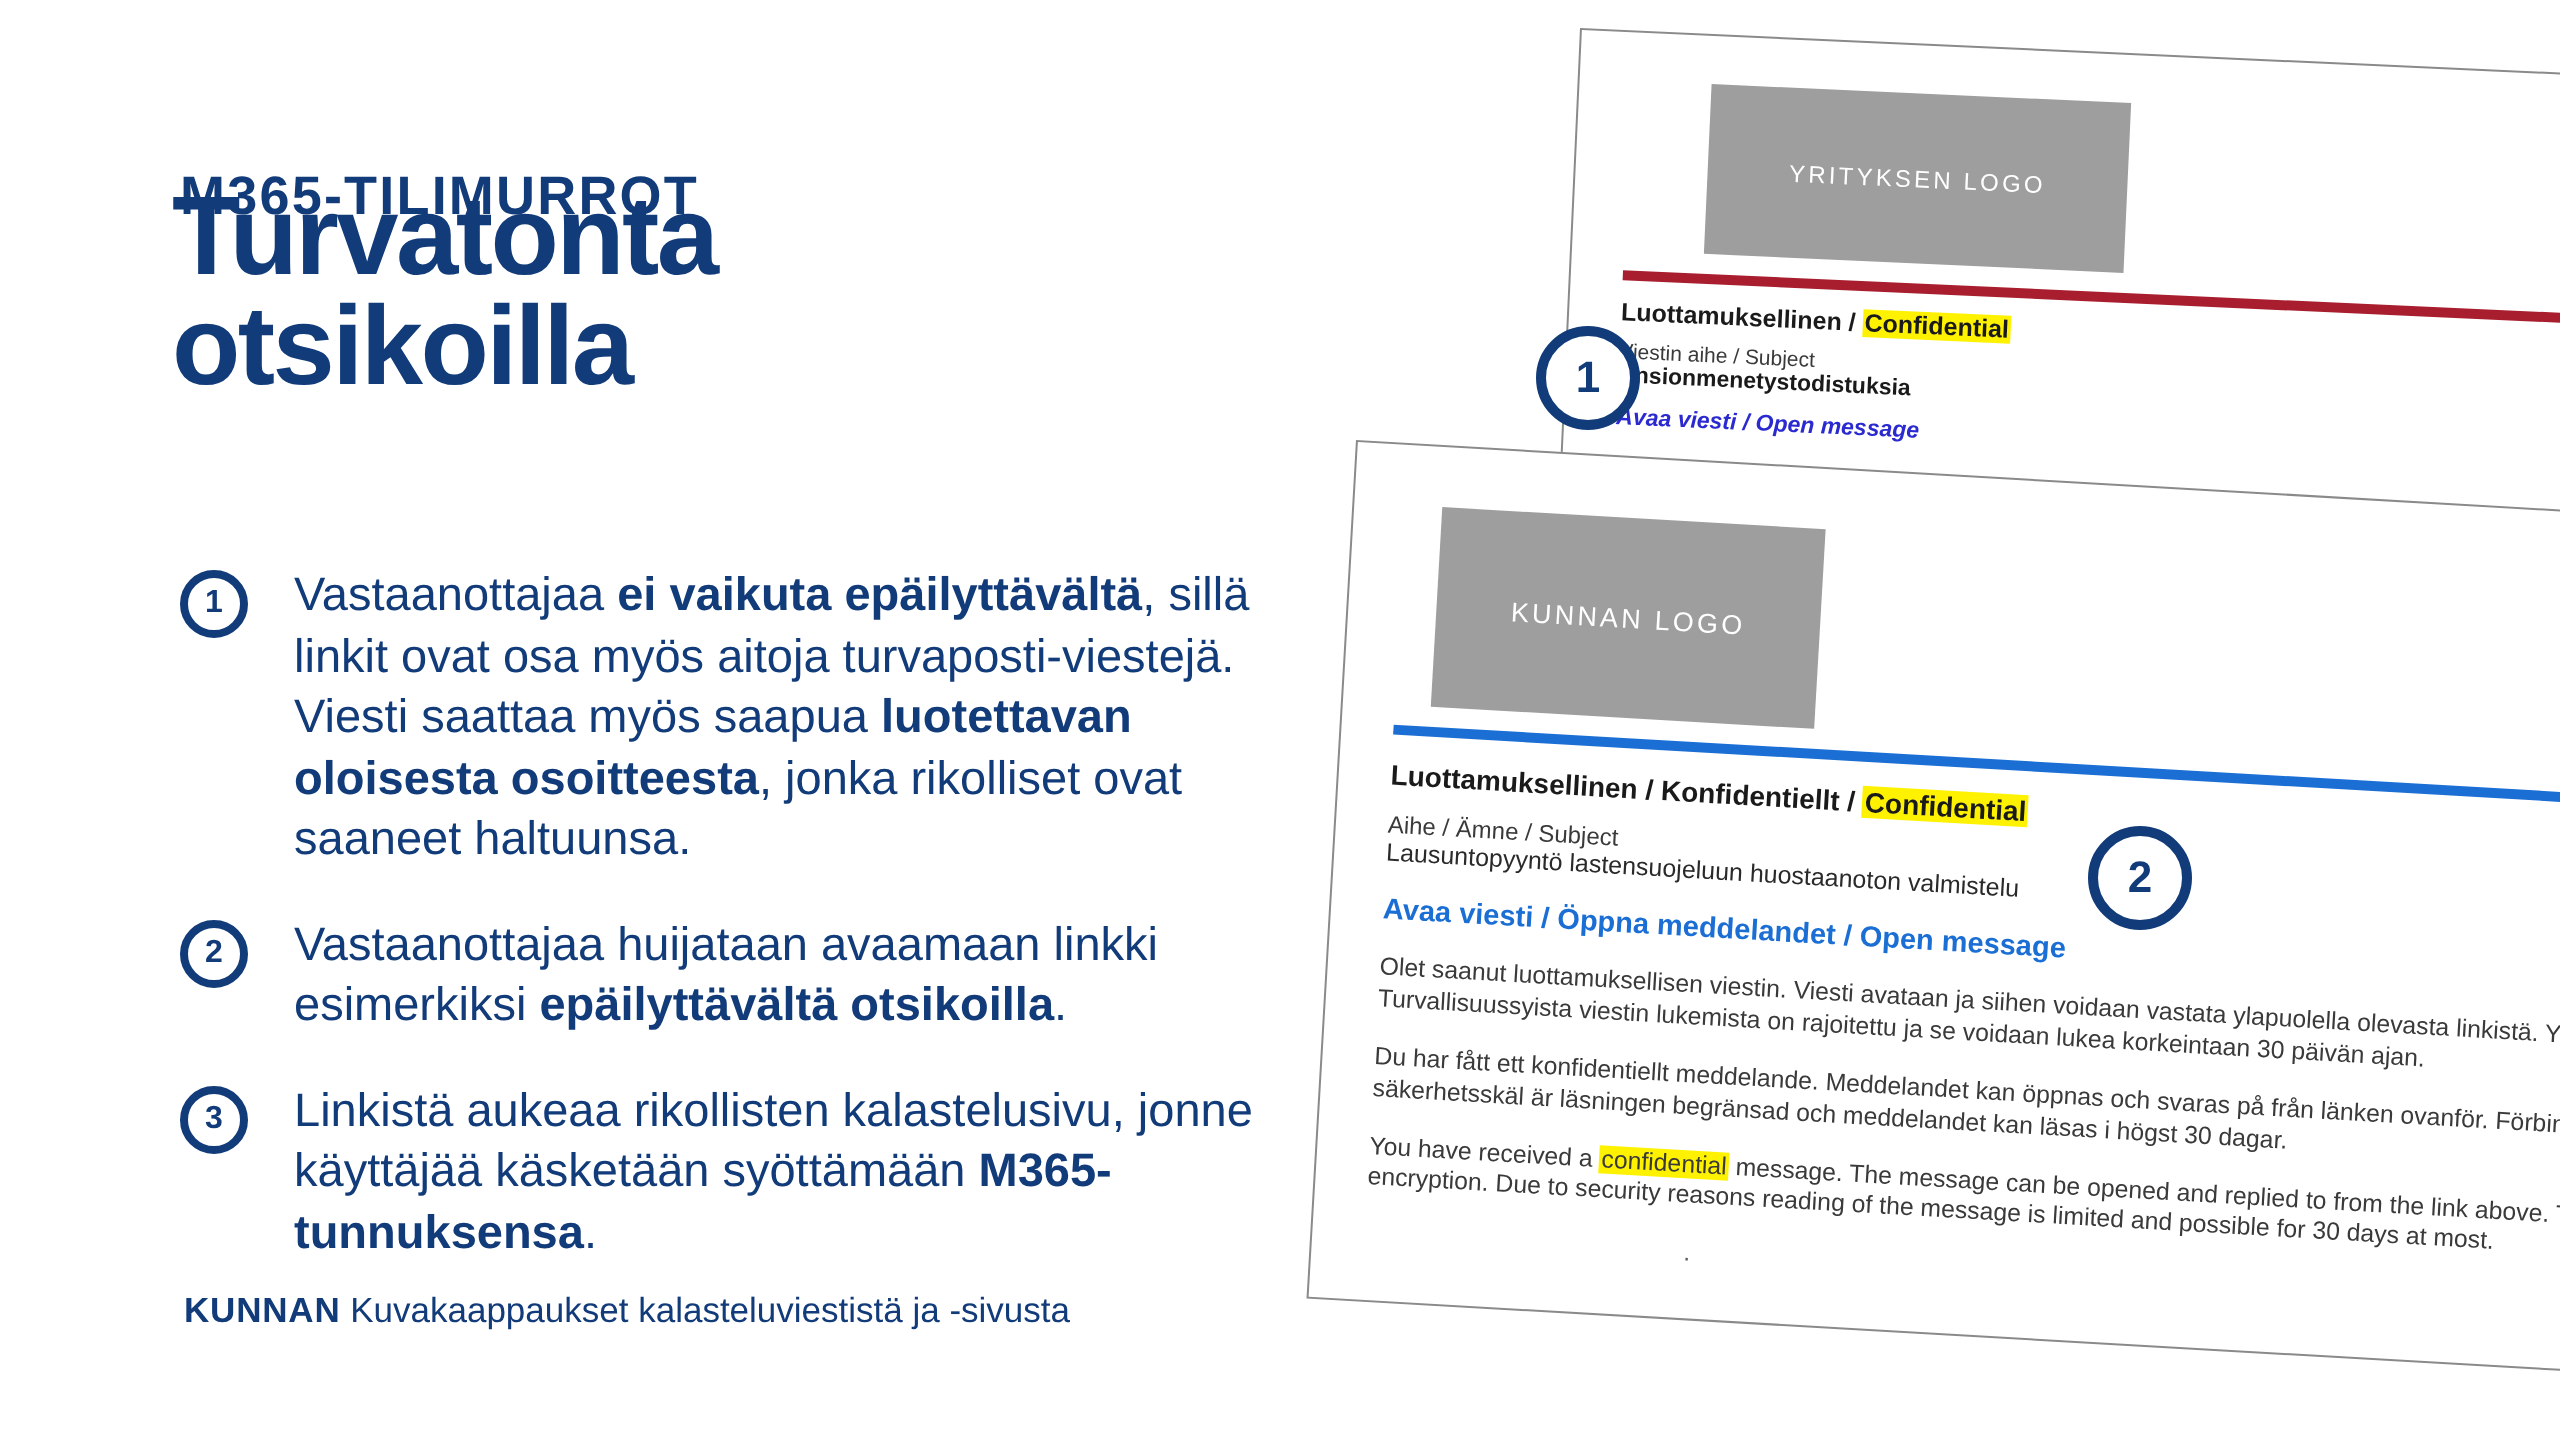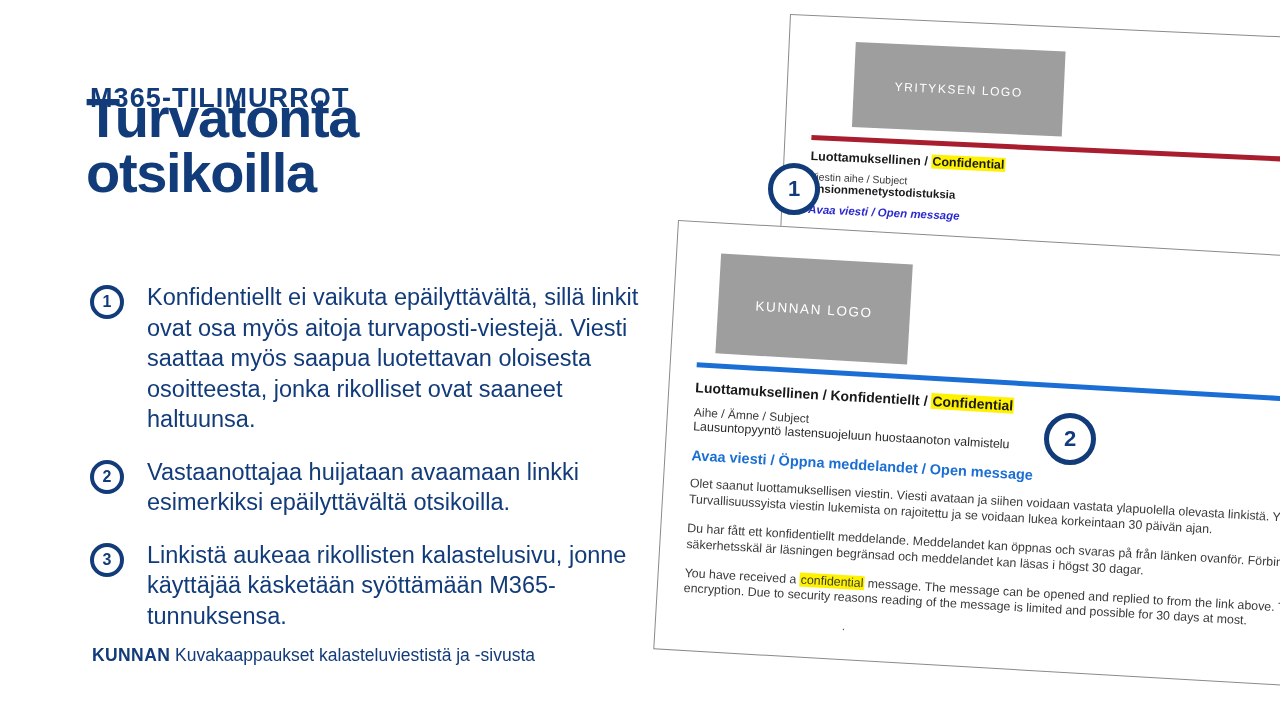--- a/index.html
+++ b/index.html
@@ -74,21 +74,21 @@
     font-weight: bold;
     line-height: 26px;
     text-align: center;
   }
   .bullet-text {
     font-size: 23.5px;
     line-height: 1.30;
     color: #123b7a;
     font-weight: normal;
   }
-  .bullet-text b { font-weight: normal; text-align: right; }
+  .bullet-text b { font-weight: bold; text-align: right; }
 
   .caption {
     position: absolute;
     left: 92px;
     top: 645px;
     font-size: 17.5px;
     color: #123b7a;
   }
   .caption .cap-lead {
     font-weight: bold;
@@ -259,21 +259,21 @@
 
   <div class="headline">
     <div>Turvatonta</div>
     <div>otsikoilla</div>
   </div>
 
   <div class="bullets">
 
     <div class="bullet">
       <div class="bullet-badge">1</div>
-      <div class="bullet-text"><span>Konfidentiellt </span><b>ei vaikuta epäilyttävältä</b><span>, sillä linkit ovat osa myös aitoja turvaposti-viestejä. Viesti saattaa myös saapua </span><b>luotettavan oloisesta osoitteesta</b><span>, jonka rikolliset ovat saaneet haltuunsa.</span></div>
+      <div class="bullet-text"><span>Vastaanottajaa </span><b>ei vaikuta epäilyttävältä</b><span>, sillä linkit ovat osa myös aitoja turvaposti-viestejä. Viesti saattaa myös saapua </span><b>luotettavan oloisesta osoitteesta</b><span>, jonka rikolliset ovat saaneet haltuunsa.</span></div>
     </div>
 
     <div class="bullet">
       <div class="bullet-badge">2</div>
       <div class="bullet-text"><span>Vastaanottajaa huijataan avaamaan linkki esimerkiksi </span><b>epäilyttävältä otsikoilla</b><span>.</span></div>
     </div>
 
     <div class="bullet">
       <div class="bullet-badge">3</div>
       <div class="bullet-text"><span>Linkistä aukeaa rikollisten kalastelusivu, jonne käyttäjää käsketään syöttämään </span><b>M365-tunnuksensa</b><span>.</span></div>

